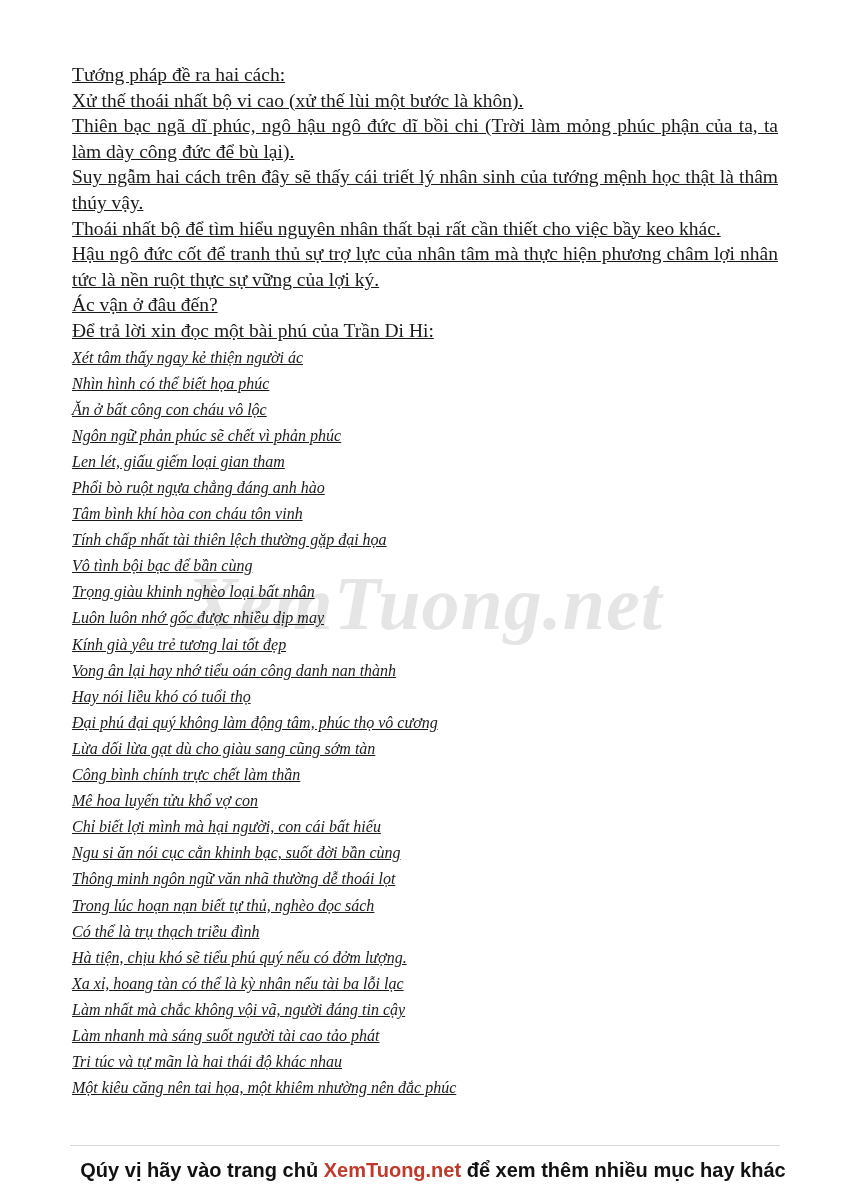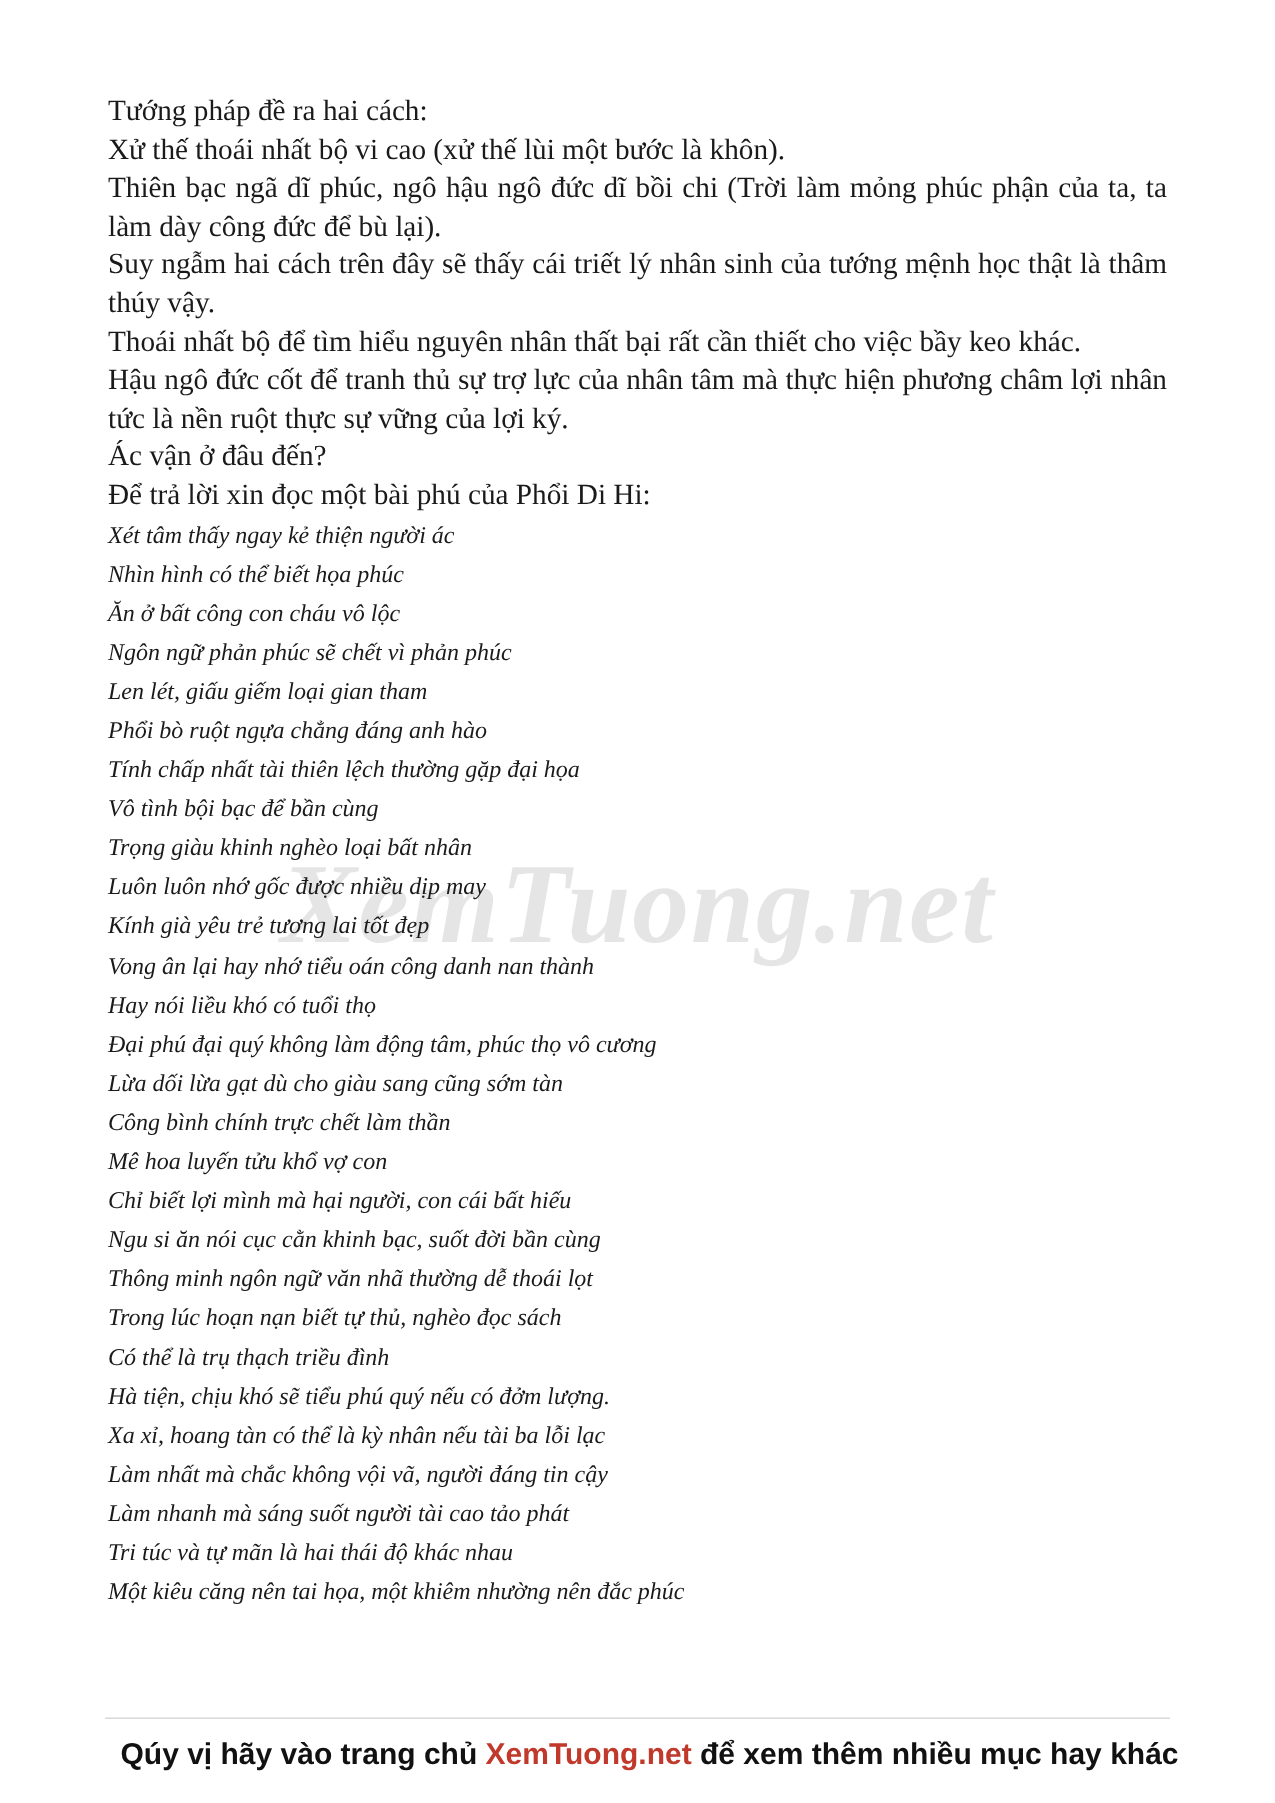--- a/index.html
+++ b/index.html
@@ -34,20 +34,21 @@
     color: rgba(0,0,0,0.10);
     letter-spacing: 1px;
     pointer-events: none;
     user-select: none;
     white-space: nowrap;
     z-index: 3;
   }
   .body-block {
     position: relative;
     z-index: 5;
+    text-decoration: underline;
   }
   .para {
     font-size: 19.5px;
     line-height: 25.6px;
     text-align: justify;
     text-justify: inter-word;
     margin: 0;
   }
   .verse {
     font-size: 16px;
@@ -90,29 +91,30 @@
 
 <div class="page">
   <div class="body-block">
     <p class="para">Tướng pháp đề ra hai cách:</p>
     <p class="para">Xử thế thoái nhất bộ vi cao (xử thế lùi một bước là khôn).</p>
     <p class="para">Thiên bạc ngã dĩ phúc, ngô hậu ngô đức dĩ bồi chi (Trời làm mỏng phúc phận của ta, ta làm dày công đức để bù lại).</p>
     <p class="para">Suy ngẫm hai cách trên đây sẽ thấy cái triết lý nhân sinh của tướng mệnh học thật là thâm thúy vậy.</p>
     <p class="para">Thoái nhất bộ để tìm hiểu nguyên nhân thất bại rất cần thiết cho việc bầy keo khác.</p>
     <p class="para">Hậu ngô đức cốt để tranh thủ sự trợ lực của nhân tâm mà thực hiện phương châm lợi nhân tức là nền ruột thực sự vững của lợi ký.</p>
     <p class="para">Ác vận ở đâu đến?</p>
-    <p class="para">Để trả lời xin đọc một bài phú của Phổi Di Hi:</p>
+    <p class="para">Để trả lời xin đọc một bài phú của Trần Di Hi:</p>
 
     <div class="verse-block">
       <p class="verse">Xét tâm thấy ngay kẻ thiện người ác</p>
       <p class="verse">Nhìn hình có thể biết họa phúc</p>
       <p class="verse">Ăn ở bất công con cháu vô lộc</p>
       <p class="verse">Ngôn ngữ phản phúc sẽ chết vì phản phúc</p>
       <p class="verse">Len lét, giấu giếm loại gian tham</p>
       <p class="verse">Phổi bò ruột ngựa chẳng đáng anh hào</p>
+      <p class="verse">Tâm bình khí hòa con cháu tôn vinh</p>
       <p class="verse">Tính chấp nhất tài thiên lệch thường gặp đại họa</p>
       <p class="verse">Vô tình bội bạc để bần cùng</p>
       <p class="verse">Trọng giàu khinh nghèo loại bất nhân</p>
       <p class="verse">Luôn luôn nhớ gốc được nhiều dịp may</p>
       <p class="verse">Kính già yêu trẻ tương lai tốt đẹp</p>
       <p class="verse">Vong ân lại hay nhớ tiểu oán công danh nan thành</p>
       <p class="verse">Hay nói liều khó có tuổi thọ</p>
       <p class="verse">Đại phú đại quý không làm động tâm, phúc thọ vô cương</p>
       <p class="verse">Lừa dối lừa gạt dù cho giàu sang cũng sớm tàn</p>
       <p class="verse">Công bình chính trực chết làm thần</p>

